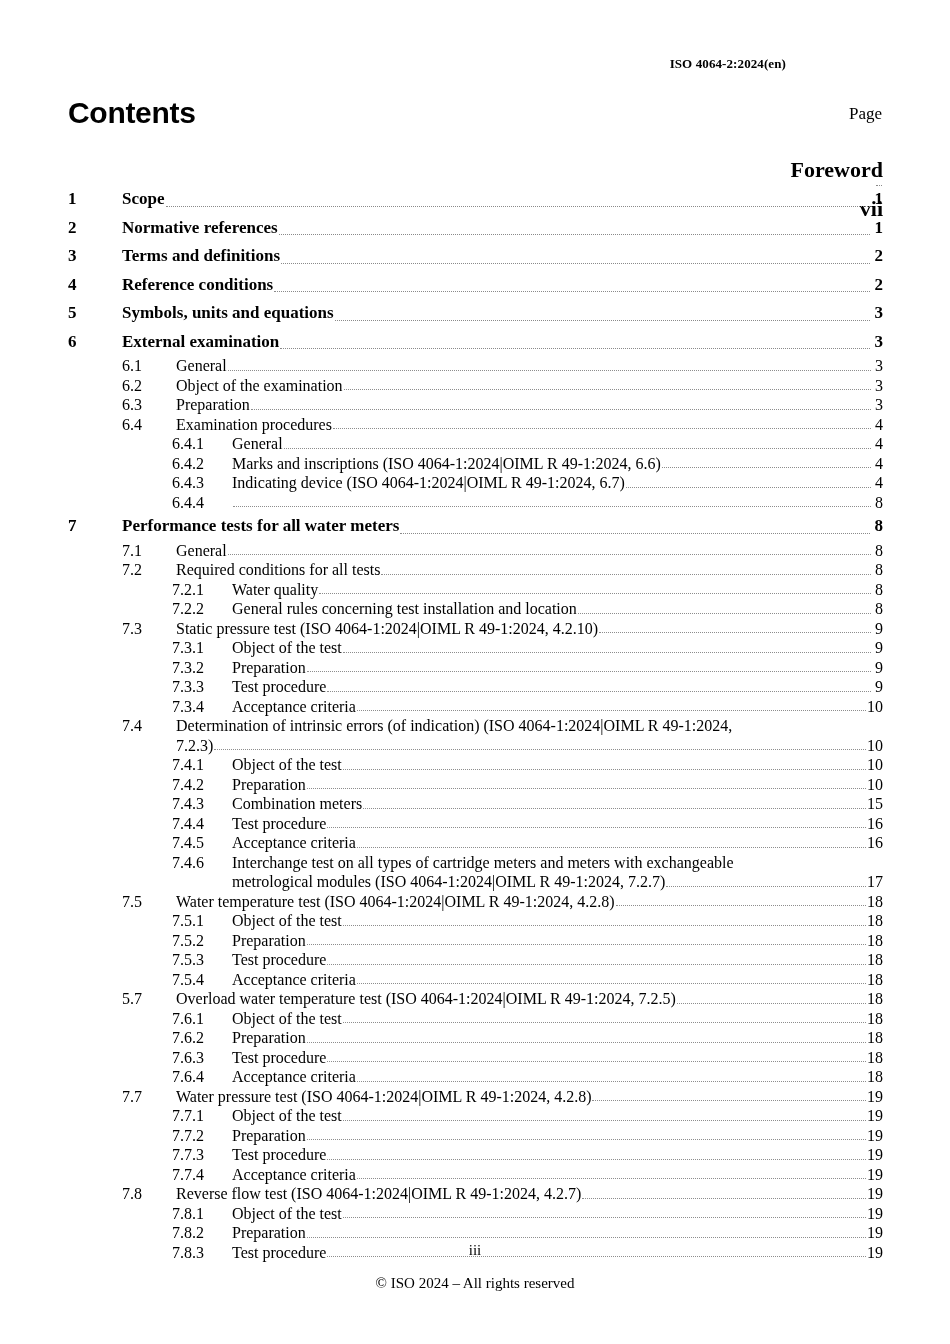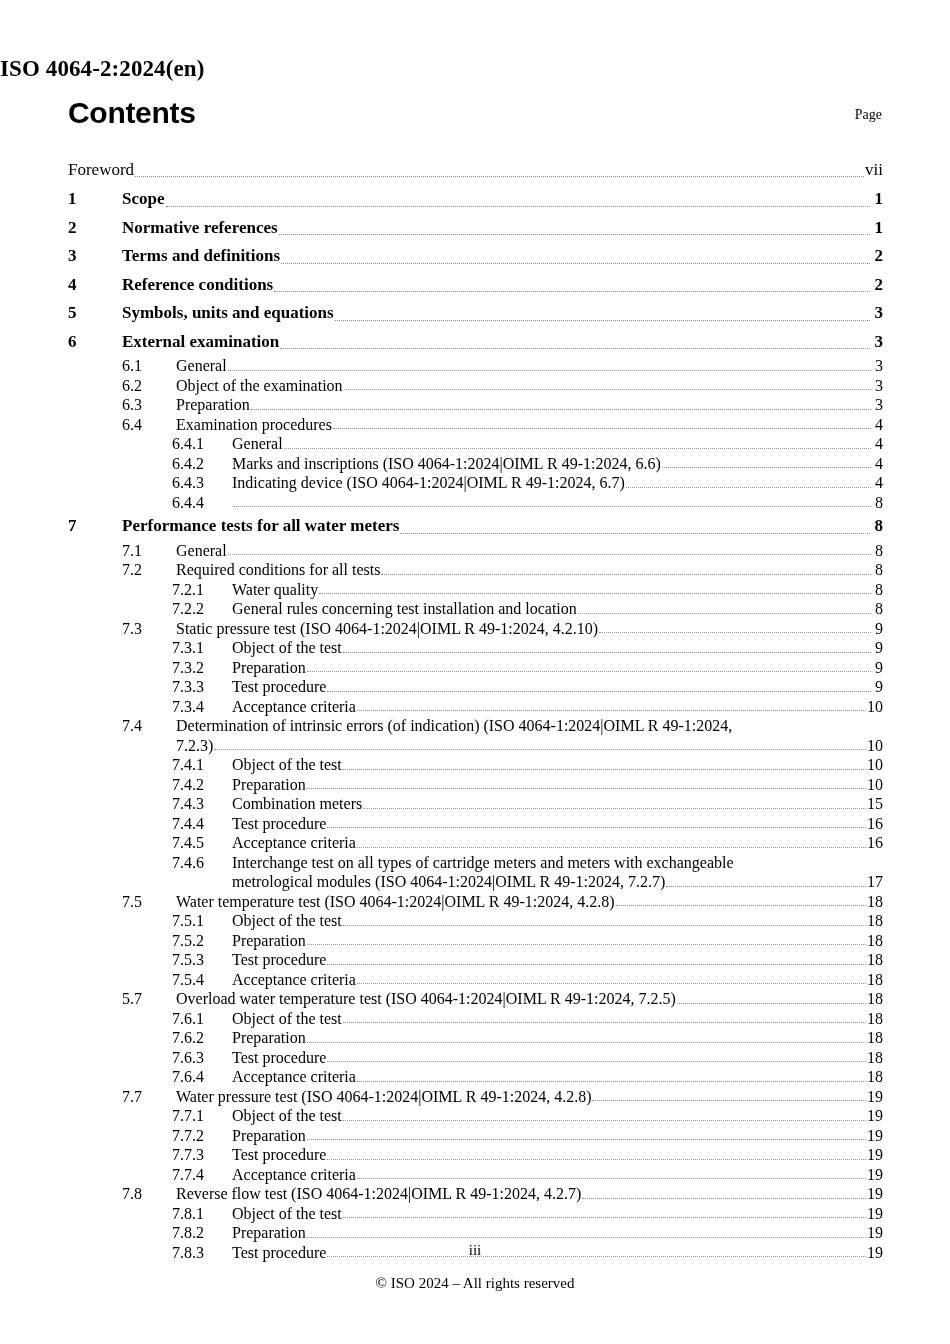--- a/index.html
+++ b/index.html
@@ -22,23 +22,23 @@
     width: 950px;
     height: 1344px;
   }
 
   
   .running-header {
     position: absolute;
     left: 0;
     top: 56px;
     width: 786px;
-    text-align: left;
+    text-align: right;
     font-weight: bold;
-    font-size: 23px;
+    font-size: 13px;
     letter-spacing: 0.1px;
   }
 
   
   .contents-row {
     position: absolute;
     left: 68px;
     top: 98px;
     width: 815px;
     display: flex;
@@ -46,21 +46,21 @@
     justify-content: space-between;
   }
   .contents-title {
     font-family: "Liberation Sans", "DejaVu Sans", sans-serif;
     font-weight: bold;
     font-size: 30px;
     letter-spacing: -0.3px;
     line-height: 1;
   }
   .page-label {
-    font-size: 14px;
+    font-size: 17px;
     font-weight: normal;
     position: relative;
     top: -4px;
     padding-right: 1px;
   }
 
   
   .toc {
     position: absolute;
     left: 68px;
@@ -104,21 +104,21 @@
     font-weight: bold;
     font-size: 17px;
     height: 28.5px;
     line-height: 28.5px;
   }
   .lvl1 .num { width: 54px; }
   .lvl1 .leader { margin-bottom: 7px; border-bottom-color: #8a8a8a; }
   .lvl1 .pagenum { min-width: 12px; }
 
   
-  .foreword { font-weight: normal; font-size: 17px; height: 30px; line-height: 30px; }
+  .foreword { font-weight: bold; font-size: 22px; height: 30px; line-height: 30px; flex-direction: column; }
   .foreword .leader { margin-bottom: 8px; }
 
   
   .lvl2 {
     font-weight: normal;
     font-size: 16px;
     height: 19.5px;
     line-height: 19.5px;
   }
   .lvl2 .num { width: 54px; padding-left: 54px; box-sizing: content-box; }

